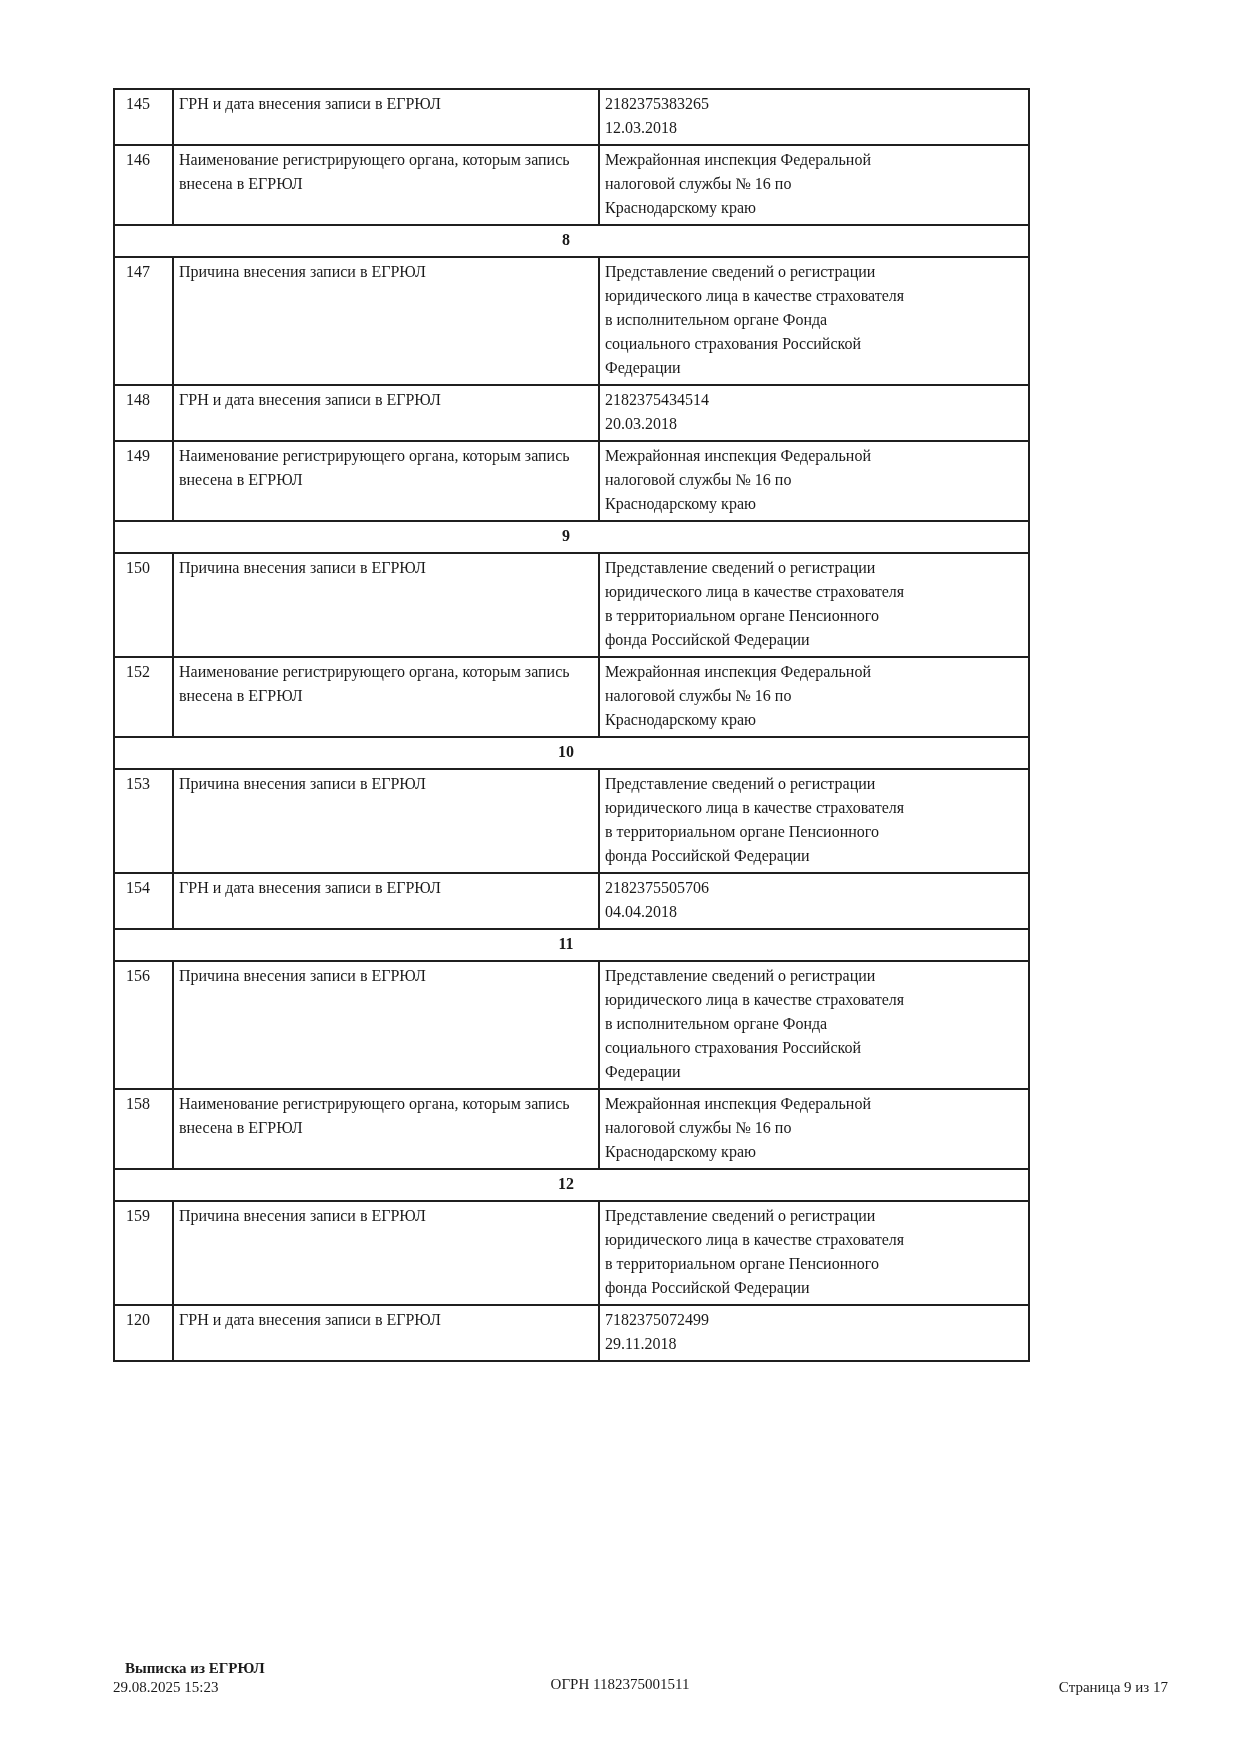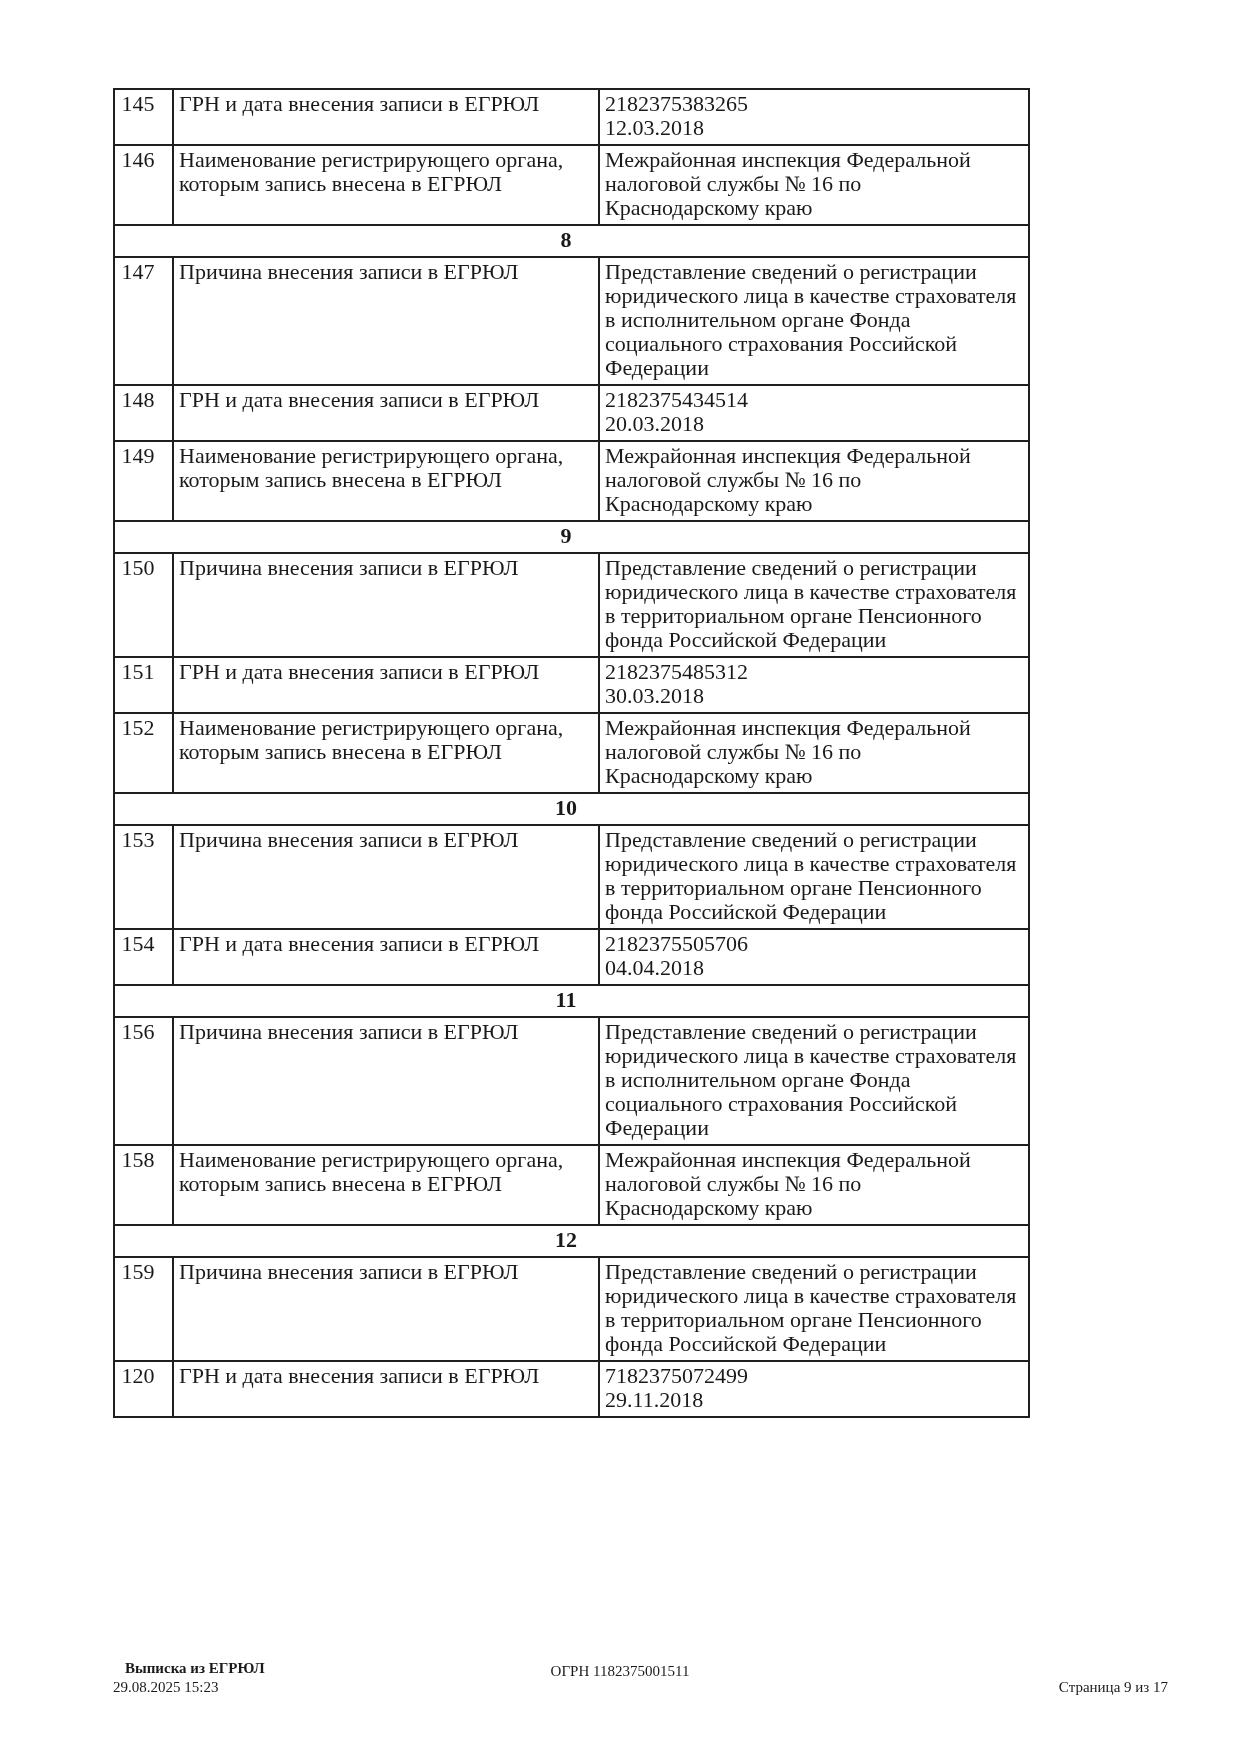--- a/index.html
+++ b/index.html
@@ -23,21 +23,21 @@
     table-layout: fixed;
     margin: 88px 0 0 113px;
     width: 915px;
   }
   table.records col.c-num   { width: 59px; }
   table.records col.c-label { width: 426px; }
   table.records col.c-value { width: 430px; }
   table.records td {
     border: 2px solid #1f1f1f;
     vertical-align: top;
-    font-size: 22px;
+    font-size: 16px;
     line-height: 24px;
     padding: 2px 16px 4px 5px;
     word-wrap: break-word;
   }
   td.num-cell {
     text-align: center;
     padding-left: 2px;
     padding-right: 6px;
   }
   td.section-cell {
@@ -56,21 +56,21 @@
   }
   .footer-left {
     position: absolute;
     left: 113px;
     top: 0;
   }
   .footer-left .doc-title { font-weight: bold; margin-left: 12px; }
   .footer-center {
     position: absolute;
     left: 0;
-    top: 3px;
+    top: 16px;
     width: 1240px;
     text-align: center;
   }
   .footer-right {
     position: absolute;
     right: 72px;
     top: 19px;
     text-align: center;
   }
 </style>
@@ -138,28 +138,20 @@
           <td colspan="3" class="section-cell">9</td>
         </tr>
         <tr>
           <td class="num-cell">150</td>
           <td class="label-cell">Причина внесения записи в ЕГРЮЛ</td>
           <td class="value-cell">
             <div class="value-line">Представление сведений о регистрации</div>
             <div class="value-line">юридического лица в качестве страхователя</div>
             <div class="value-line">в территориальном органе Пенсионного</div>
             <div class="value-line">фонда Российской Федерации</div>
-          </td>
-        </tr>
-        <tr>
-          <td class="num-cell">151</td>
-          <td class="label-cell">ГРН и дата внесения записи в ЕГРЮЛ</td>
-          <td class="value-cell">
-            <div class="value-line">2182375485312</div>
-            <div class="value-line">30.03.2018</div>
           </td>
         </tr>
         <tr>
           <td class="num-cell">152</td>
           <td class="label-cell">Наименование регистрирующего органа, которым запись внесена в ЕГРЮЛ</td>
           <td class="value-cell">
             <div class="value-line">Межрайонная инспекция Федеральной</div>
             <div class="value-line">налоговой службы № 16 по</div>
             <div class="value-line">Краснодарскому краю</div>
           </td>

